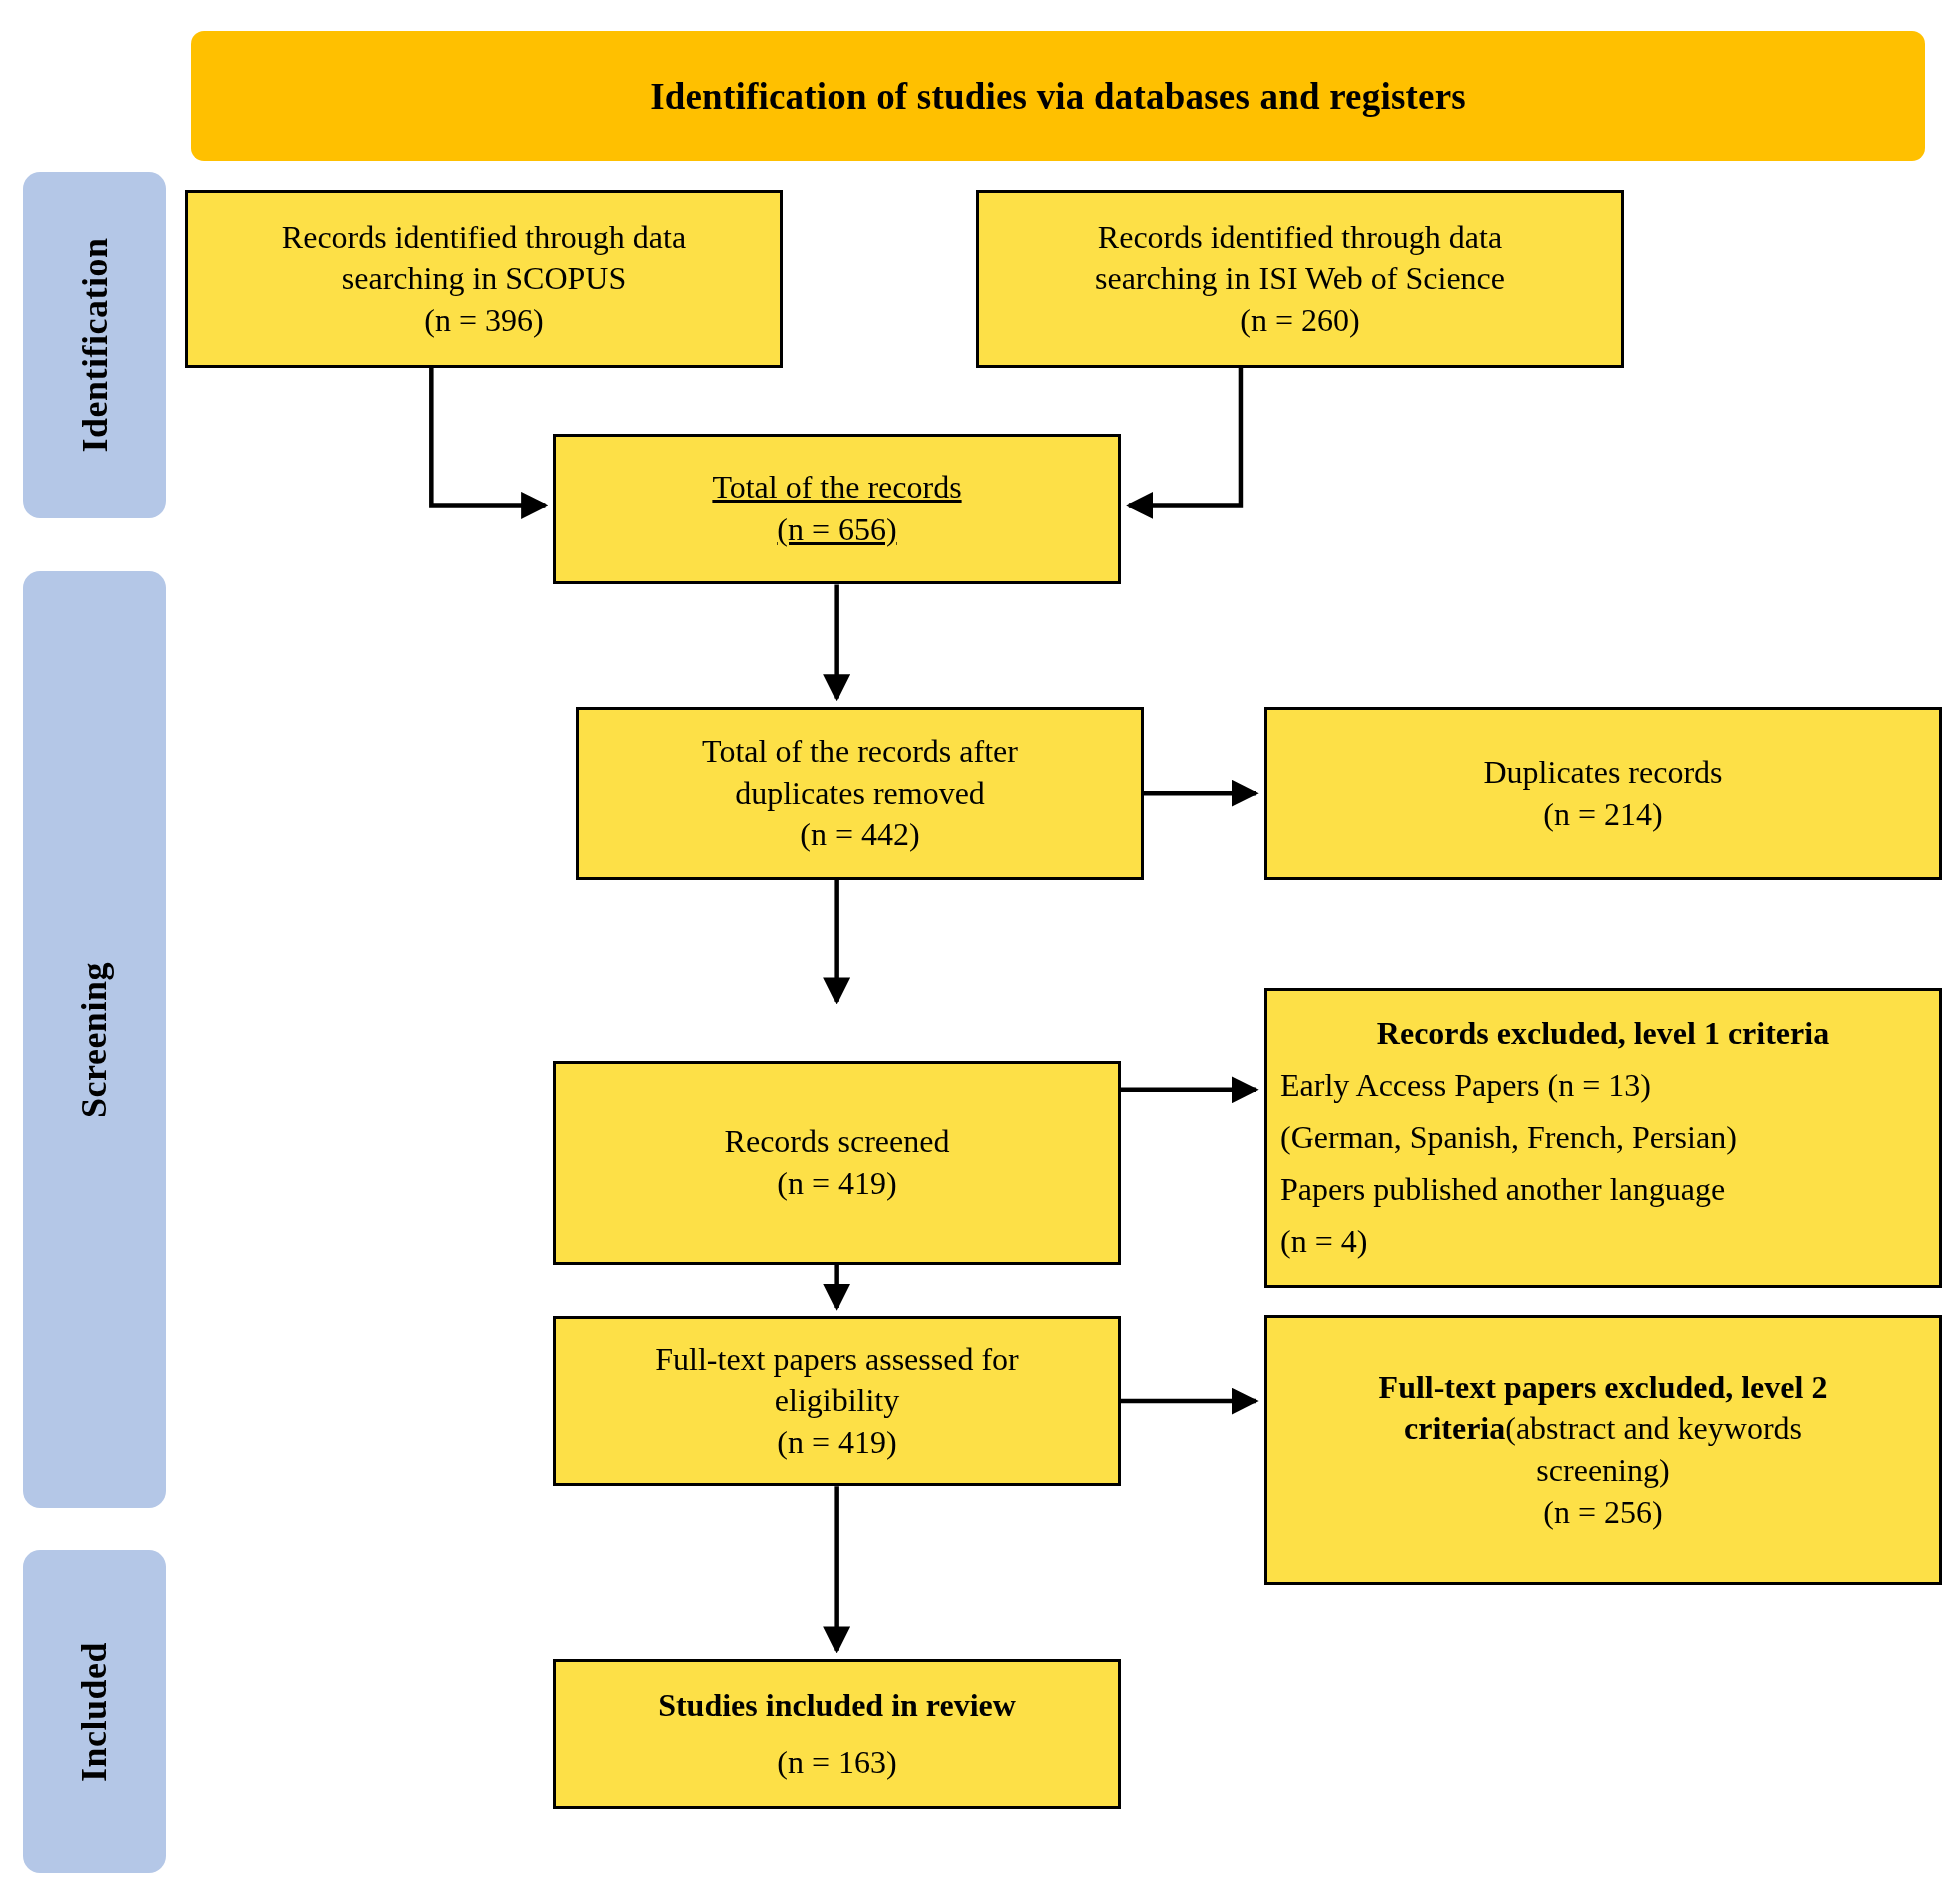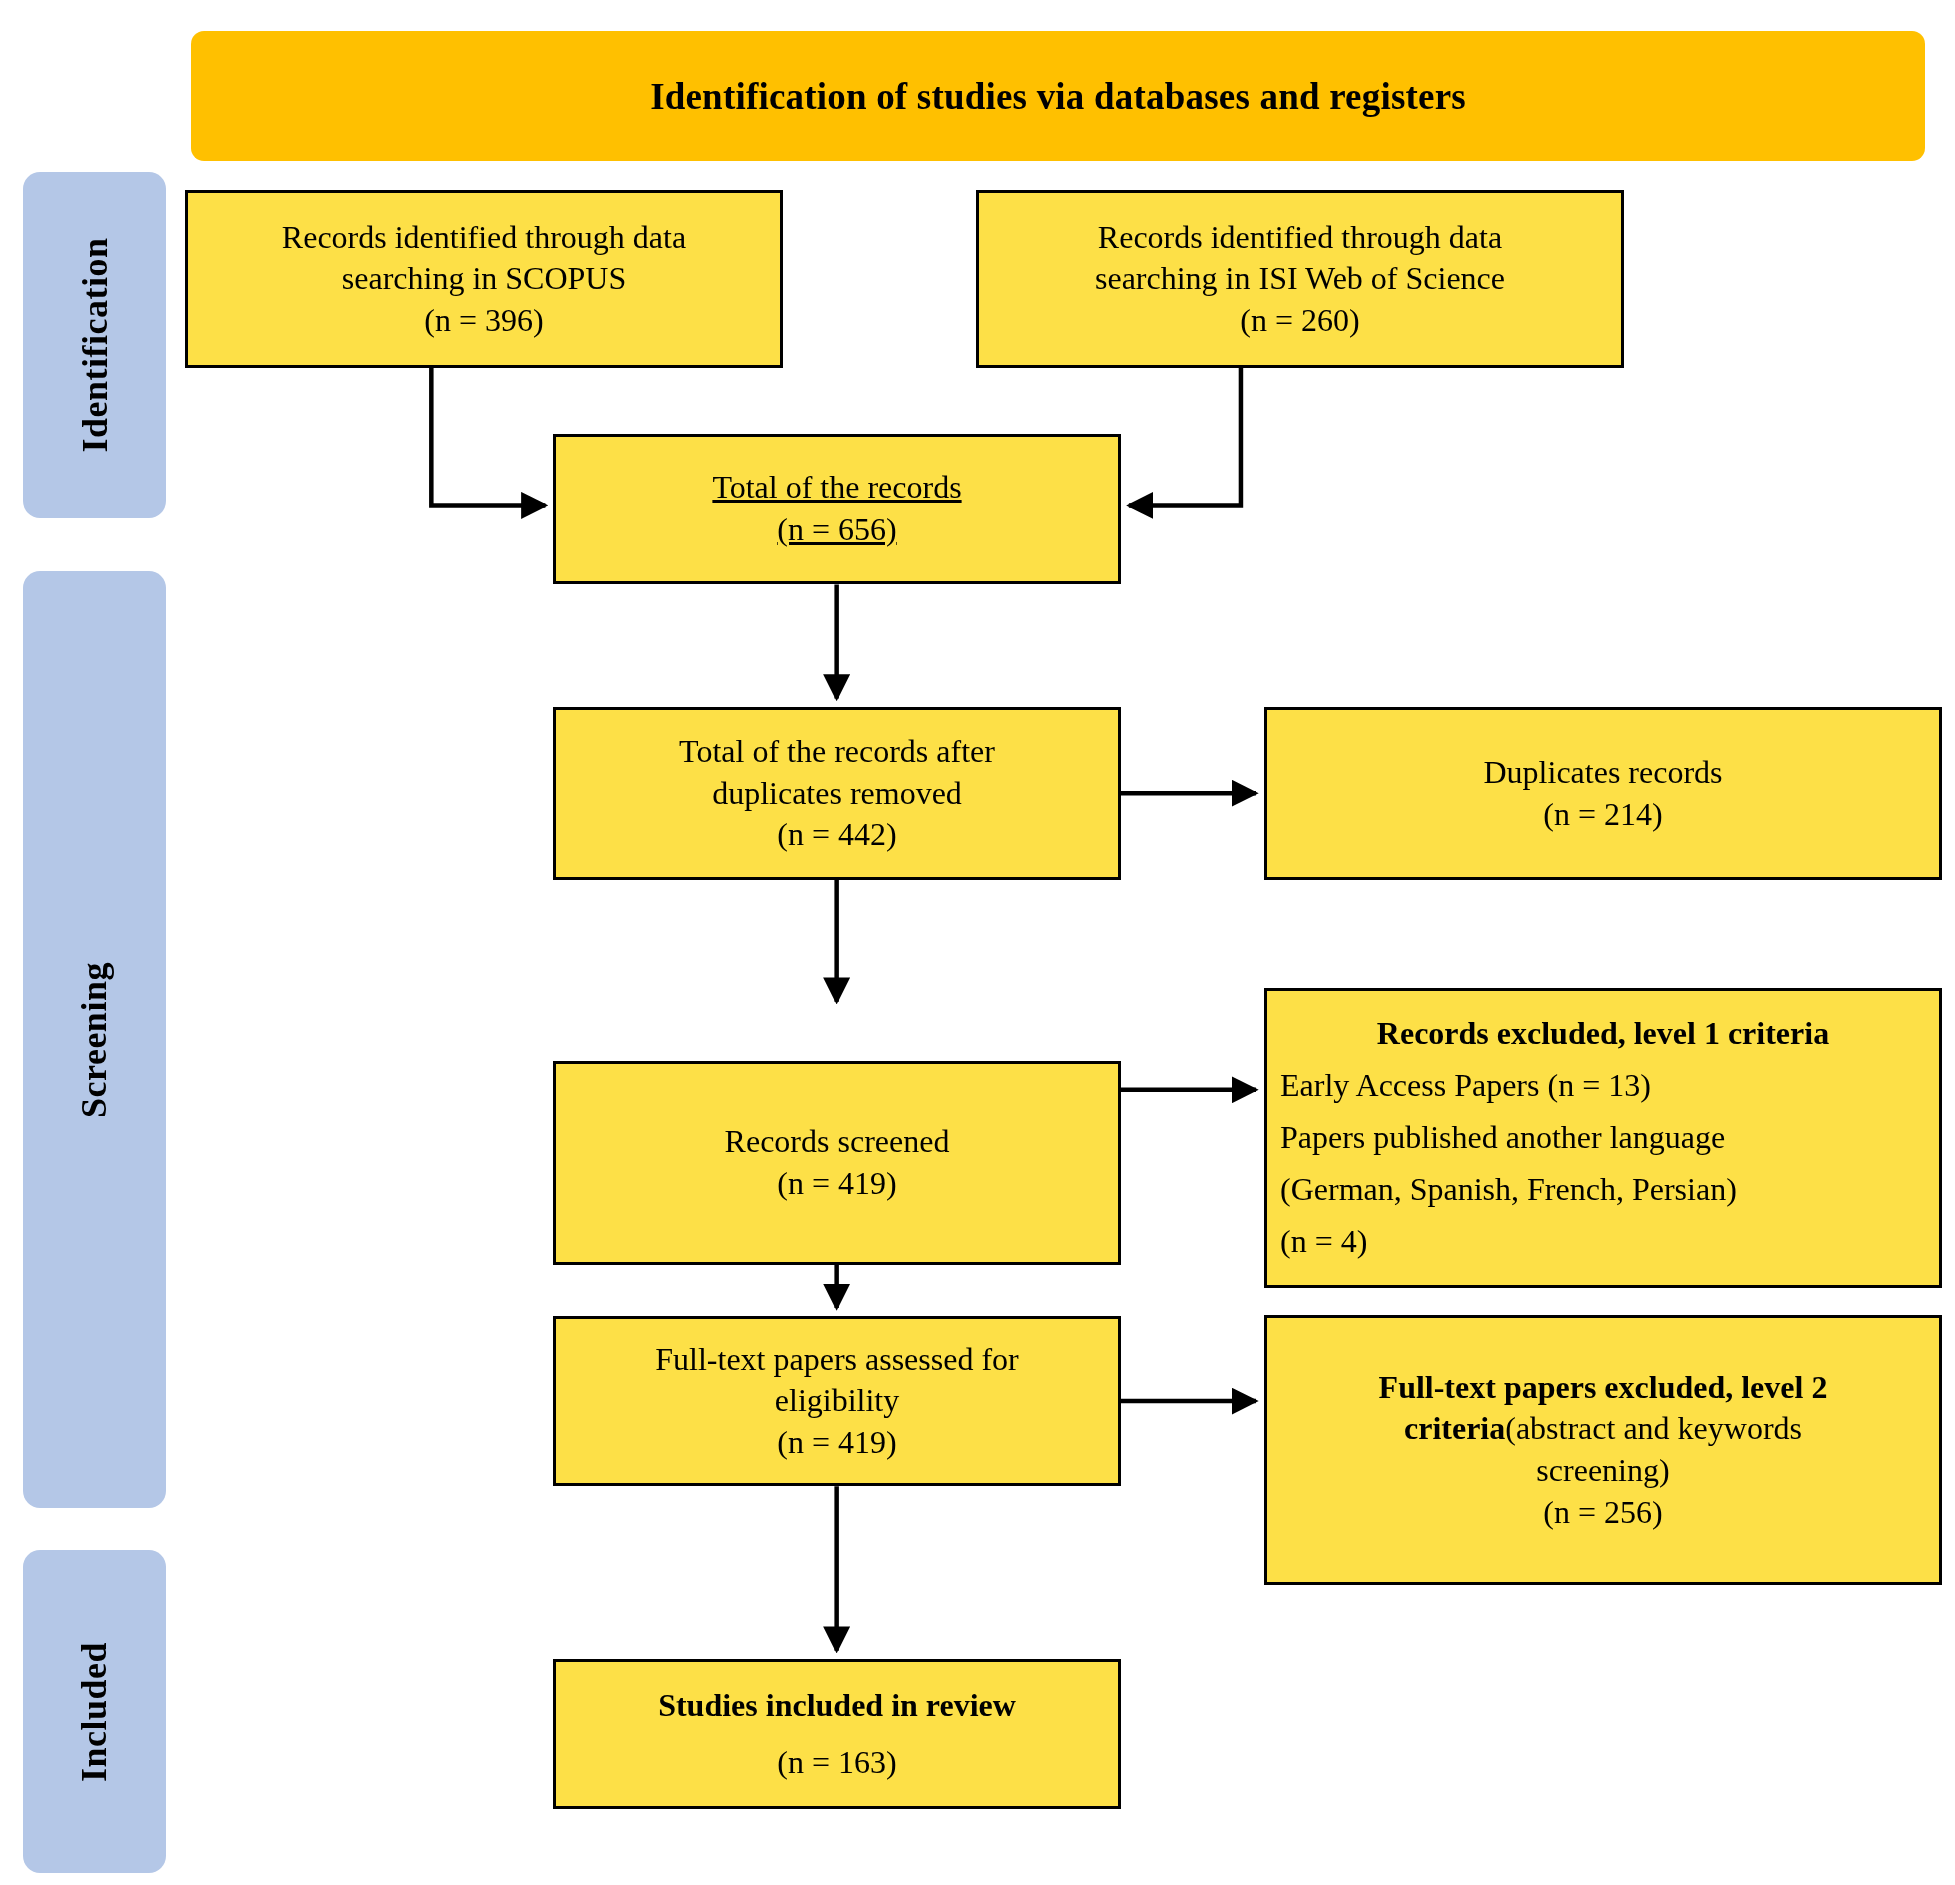--- a/index.html
+++ b/index.html
@@ -86,21 +86,21 @@
   }
   .fbox.left-align { align-items: stretch; text-align: left; }
   .fbox.left-align .line { text-align: left; }
   .bold-line { font-weight: bold; }
   .center-line { text-align: center !important; }
 
   
   #box-scopus      { left: 185px;  top: 190px;  width: 598px; height: 178px; }
   #box-isi         { left: 976px; top: 190px;  width: 648px; height: 178px; }
   #box-total       { left: 553px; top: 434px;  width: 568px; height: 150px; text-decoration: underline; }
-  #box-dedup       { left: 553px; top: 707px; width: 568px; height: 173px; }
+  #box-dedup       { left: 576px; top: 707px; width: 568px; height: 173px; }
   #box-duplicates  { left: 1264px; top: 707px; width: 678px; height: 173px; }
   #box-screened    { left: 553px; top: 1061px; width: 568px; height: 204px; }
   #box-excl1       { left: 1264px; top: 988px; width: 678px; height: 300px; justify-content: space-between; }
   #box-fulltext    { left: 553px; top: 1316px; width: 568px; height: 170px; }
   #box-excl2       { left: 1264px; top: 1315px; width: 678px; height: 270px; }
   #box-included    { left: 553px; top: 1659px; width: 568px; height: 150px; gap: 15px; }
 
   
   #connectors {
     position: absolute;
@@ -187,22 +187,22 @@
   </div>
 
   <div class="fbox" id="box-screened">
     <div class="line">Records screened</div>
     <div class="line">(n = 419)</div>
   </div>
 
   <div class="fbox left-align" id="box-excl1">
     <div class="line bold-line center-line">Records excluded, level 1 criteria</div>
     <div class="line">Early Access Papers (n = 13)</div>
+    <div class="line">(German, Spanish, French, Persian)</div>
     <div class="line">Papers published another language</div>
-    <div class="line">(German, Spanish, French, Persian)</div>
     <div class="line">(n = 4)</div>
   </div>
 
   <div class="fbox" id="box-fulltext">
     <div class="line">Full-text papers assessed for</div>
     <div class="line">eligibility</div>
     <div class="line">(n = 419)</div>
   </div>
 
   <div class="fbox" id="box-excl2">

